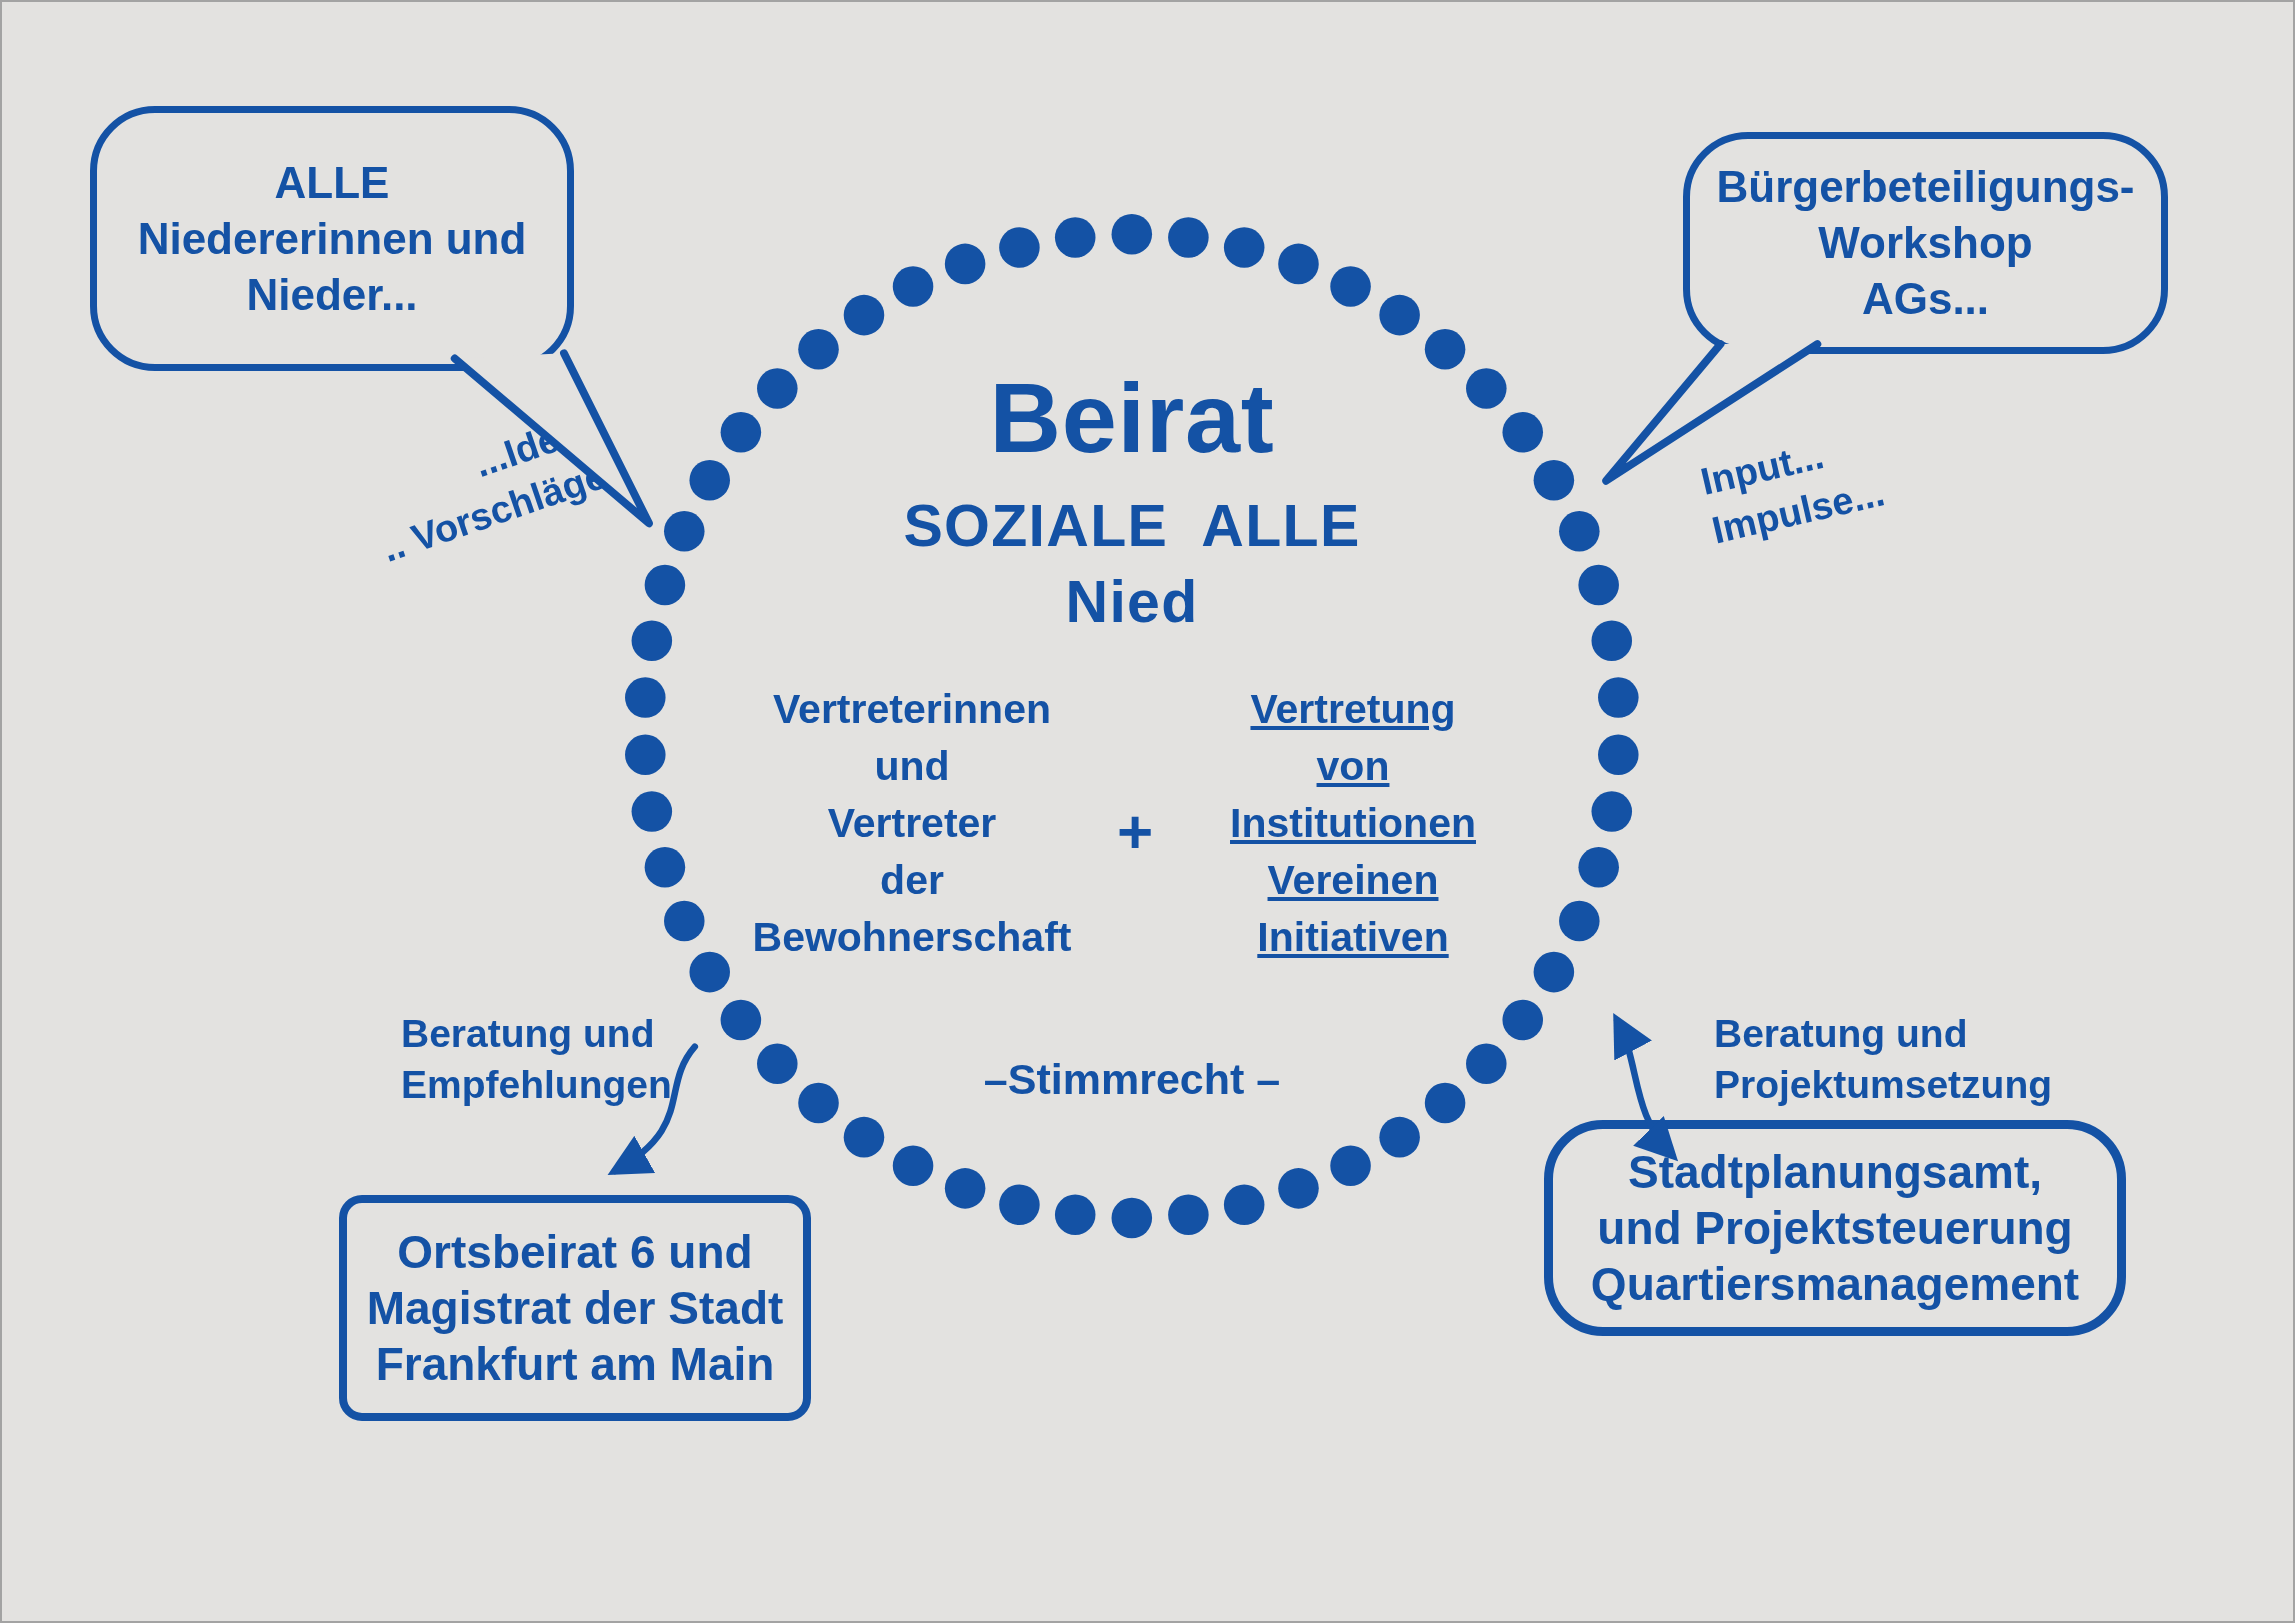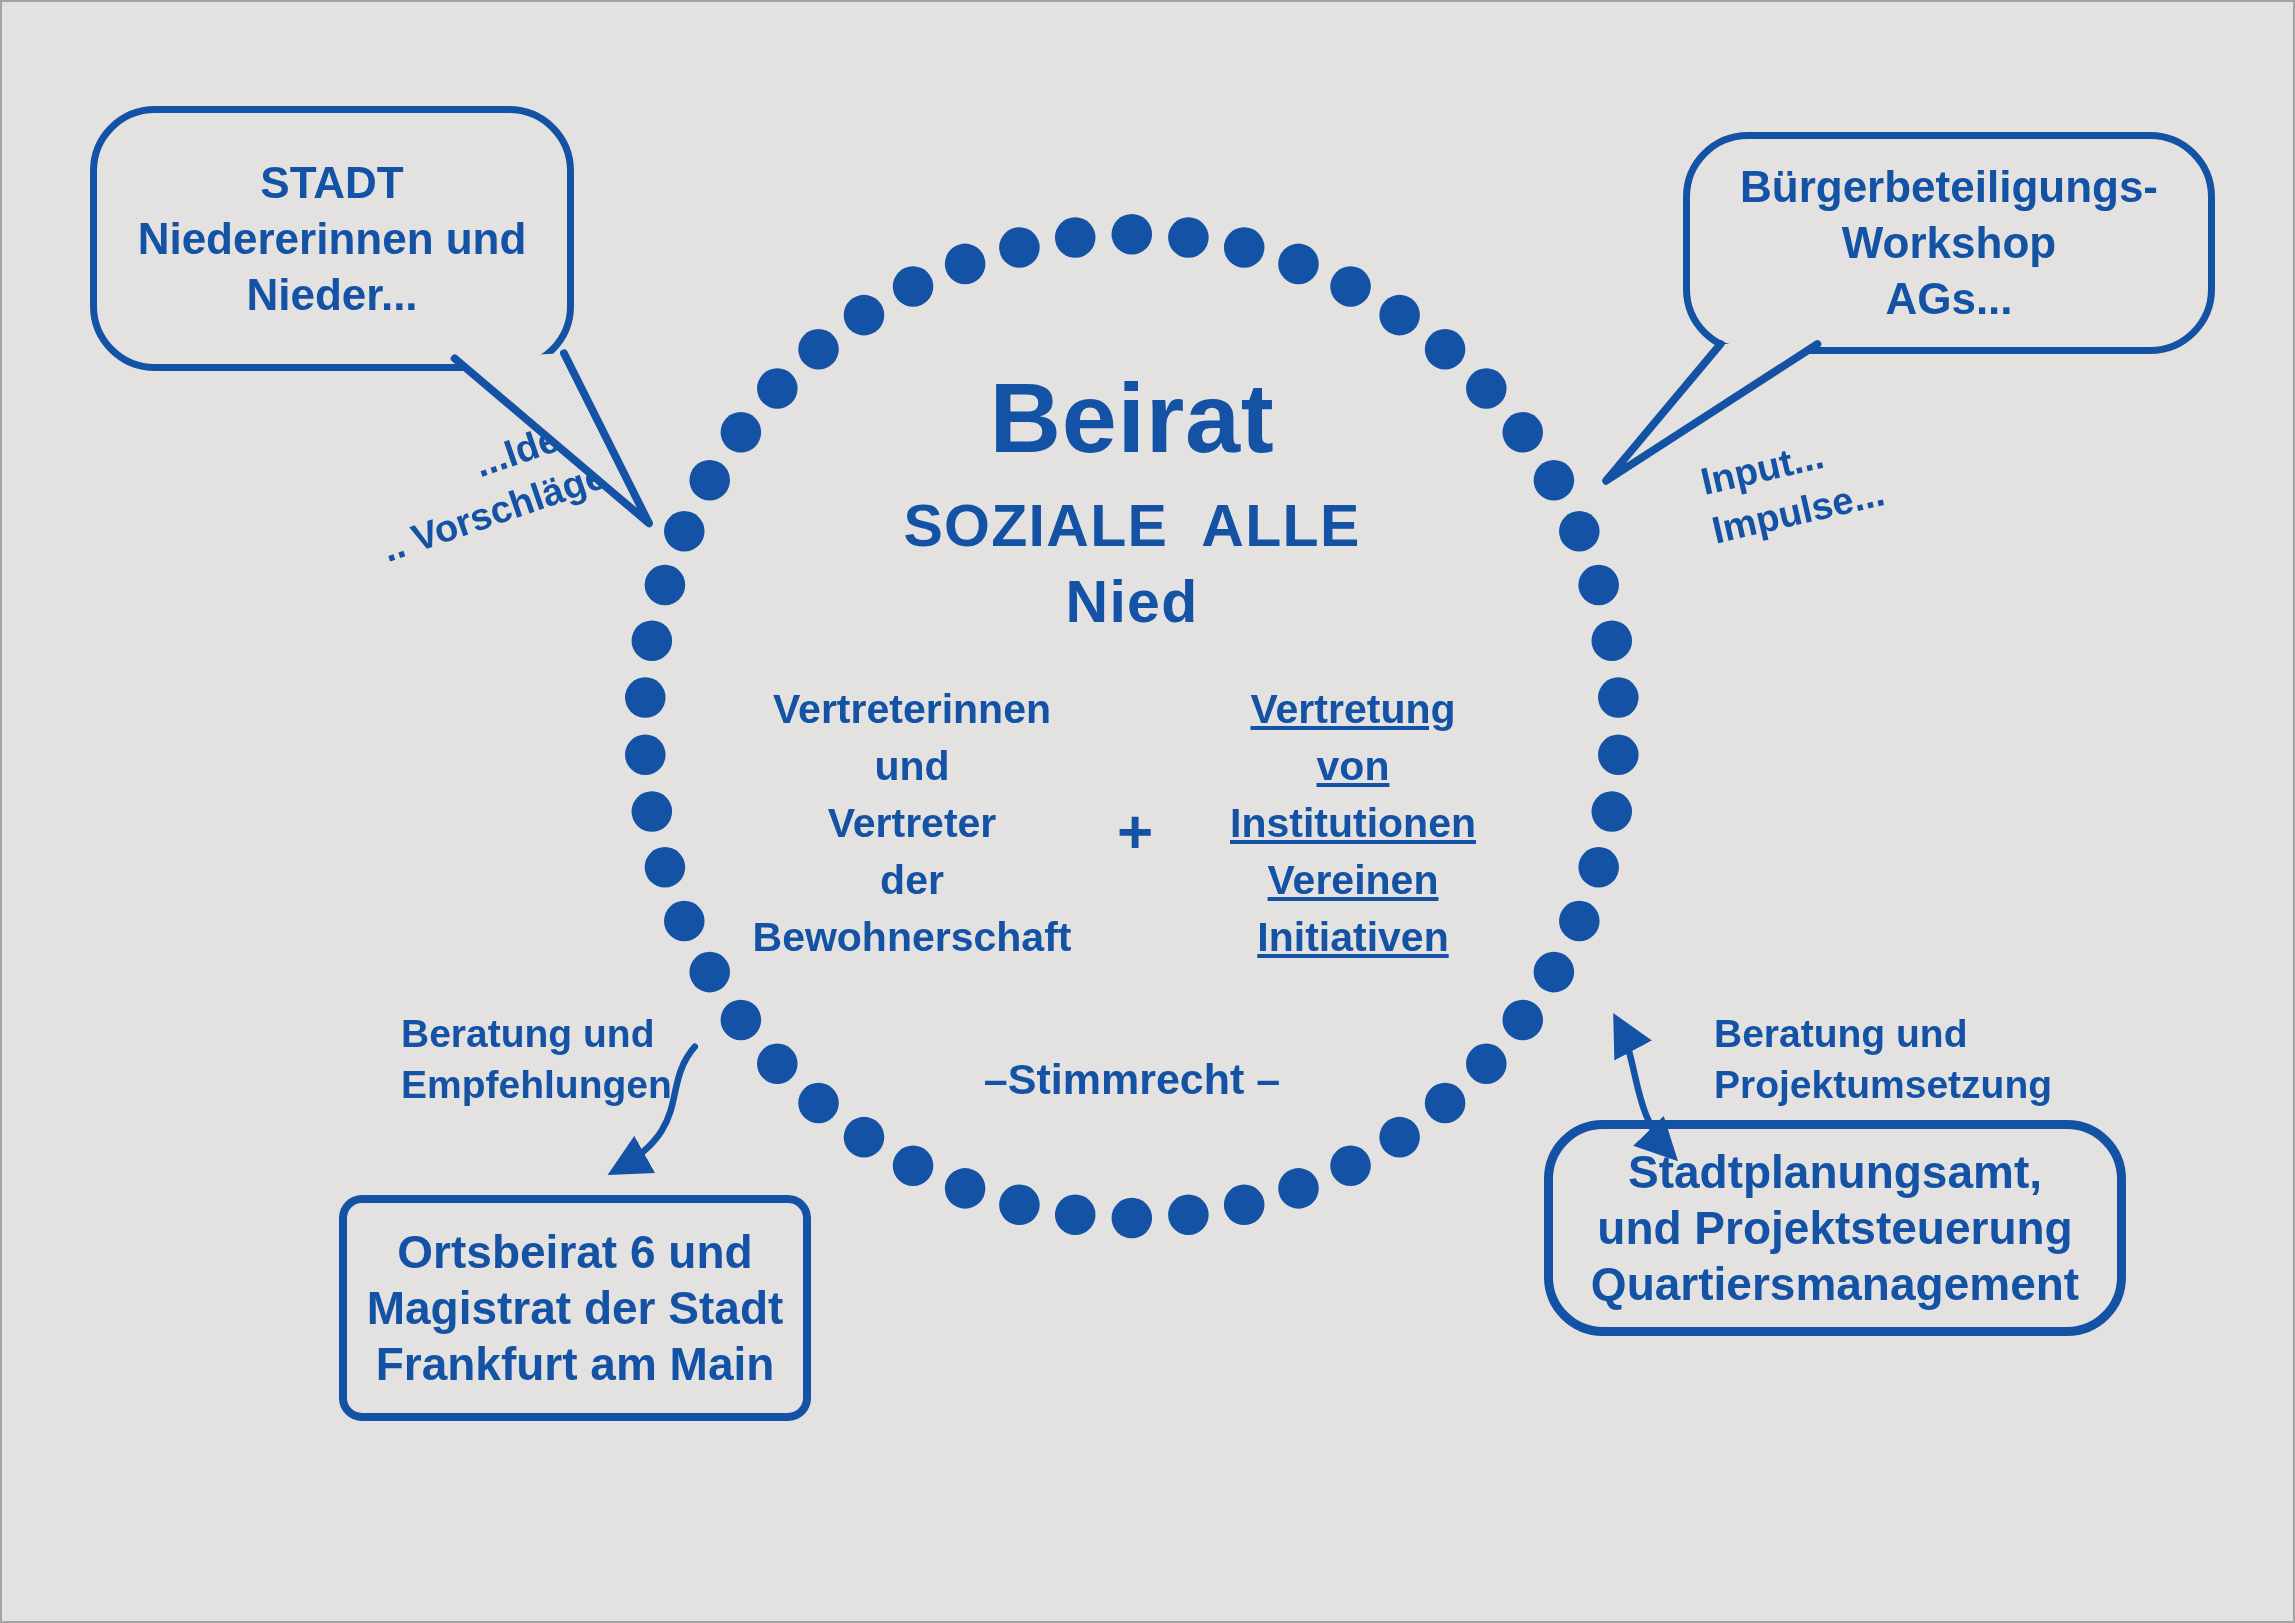--- a/index.html
+++ b/index.html
@@ -54,21 +54,21 @@
   }
 
   .bubble{
     box-sizing:border-box;
     border:7.9px solid var(--accent);
     background:var(--bg);
     display:flex;flex-direction:column;justify-content:center;align-items:center;
     text-align:center;font-weight:bold;
   }
   .bubble-tl{left:90px;top:106px;width:484px;height:265px;border-radius:65px;font-size:44px;line-height:56px;}
-  .bubble-tr{left:1683px;top:132px;width:532px;height:222px;border-radius:65px;font-size:44px;line-height:56px;}
+  .bubble-tr{left:1683px;top:132px;width:485px;height:222px;border-radius:65px;font-size:44px;line-height:56px;}
   .box-bl{left:339px;top:1195px;width:472px;height:226px;border-radius:23px;font-size:46px;line-height:56px;border-width:8.5px;}
   .box-br{left:1544px;top:1120px;width:582px;height:216px;border-radius:59px;font-size:46px;line-height:56px;border-width:9.8px;}
 
   .rot-label{
     font-size:38px;font-weight:bold;white-space:nowrap;line-height:50px;
   }
   .label-ideen{left:359px;top:479px;transform:rotate(-19deg);transform-origin:left top;}
   .label-ideen .line1{margin-left:115px;}
   .label-input{left:1696px;top:458px;transform:rotate(-13deg);transform-origin:left top;}
 
@@ -160,21 +160,21 @@
     <div>Vertretung</div>
     <div>von</div>
     <div>Institutionen</div>
     <div>Vereinen</div>
     <div>Initiativen</div>
   </div>
 
   <div class="abs stimmrecht">–Stimmrecht –</div>
 
   <div class="abs bubble bubble-tl">
-    <div>STADT</div>
+    <div>ALLE</div>
     <div>Niedererinnen und</div>
     <div>Nieder...</div>
   </div>
 
   <div class="abs bubble bubble-tr">
     <div>Bürgerbeteiligungs-</div>
     <div>Workshop</div>
     <div>AGs...</div>
   </div>
 

